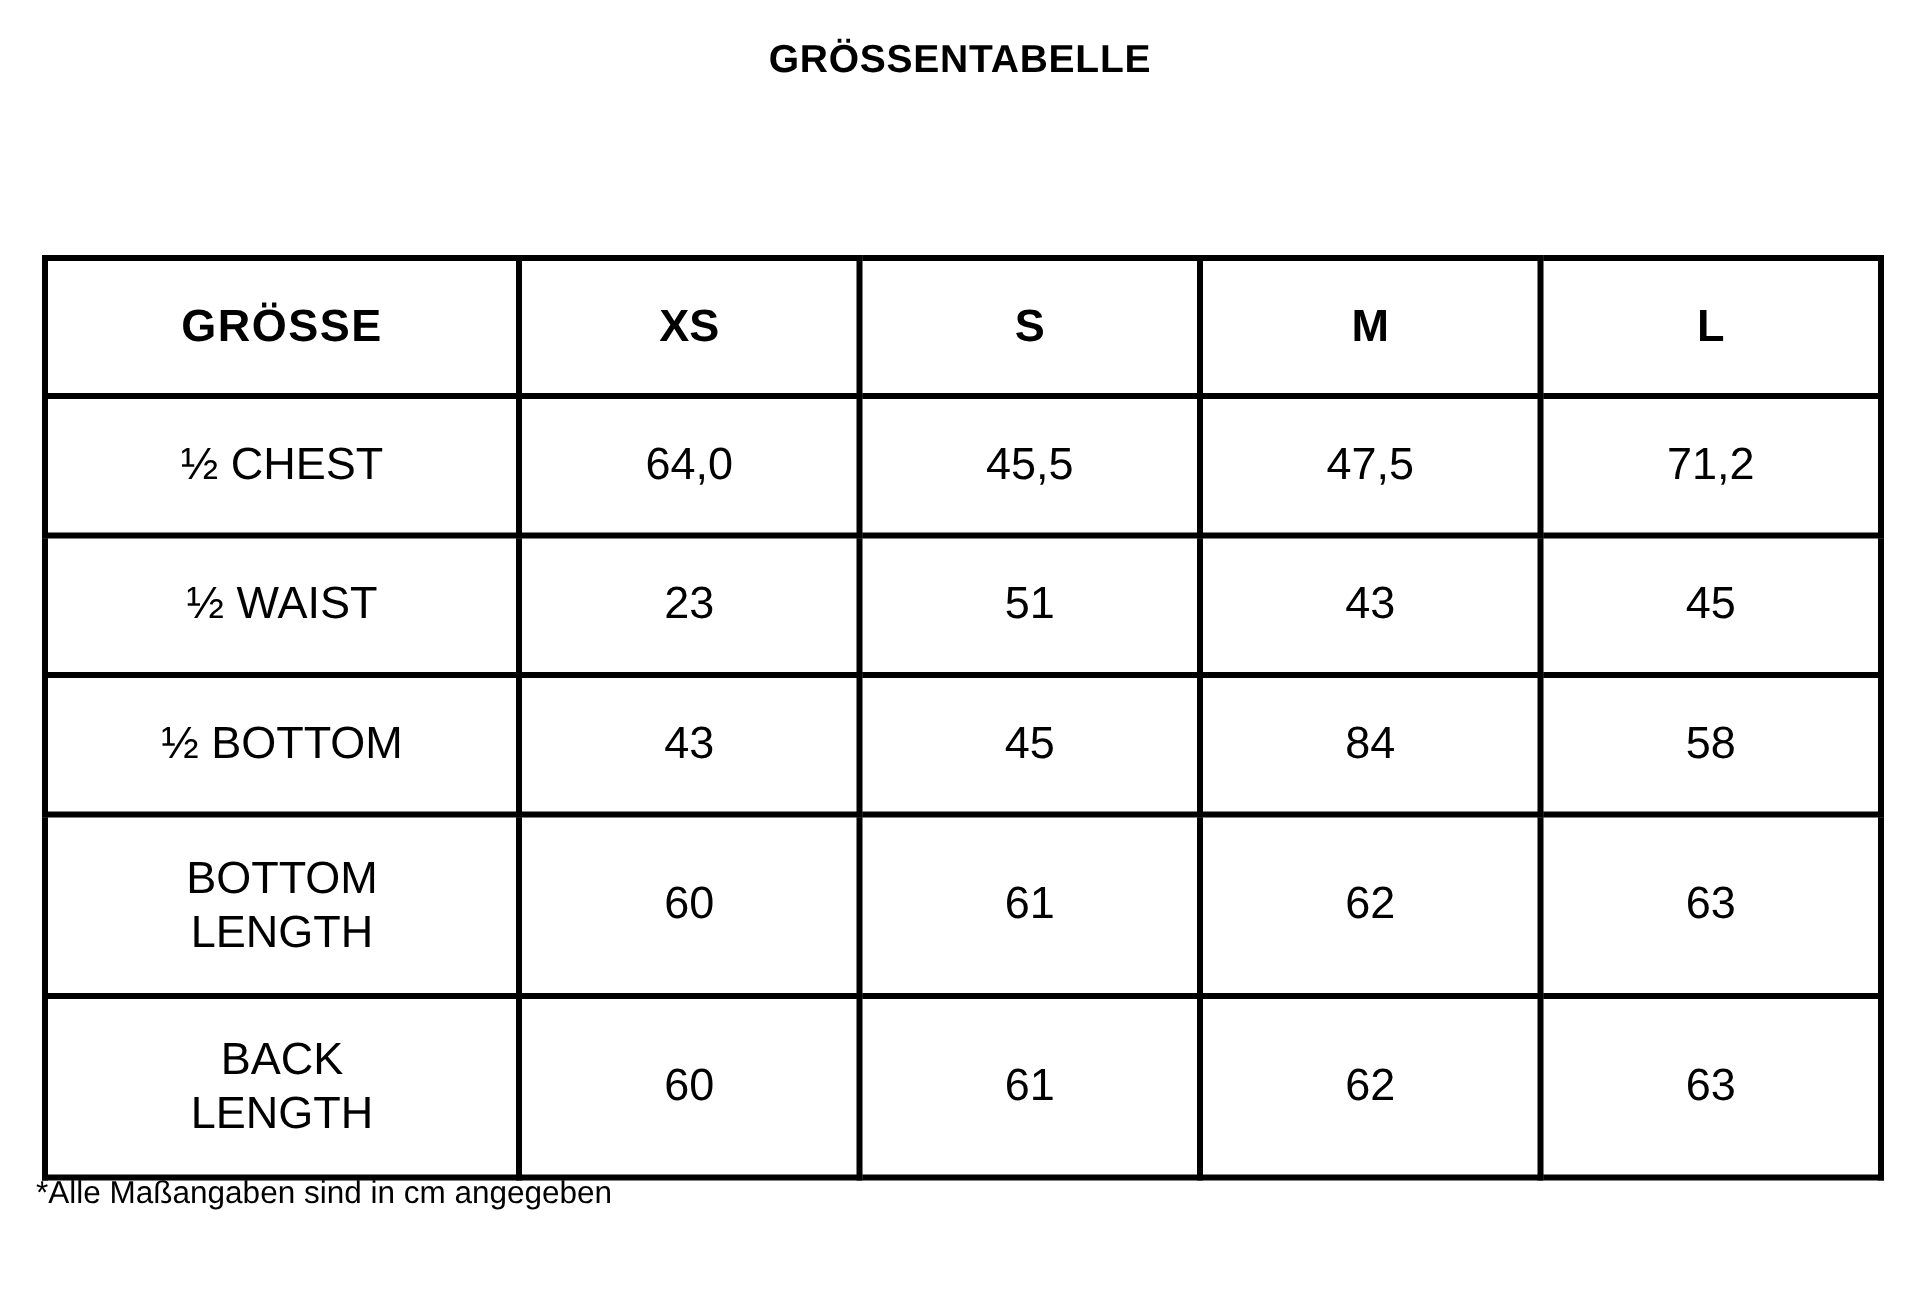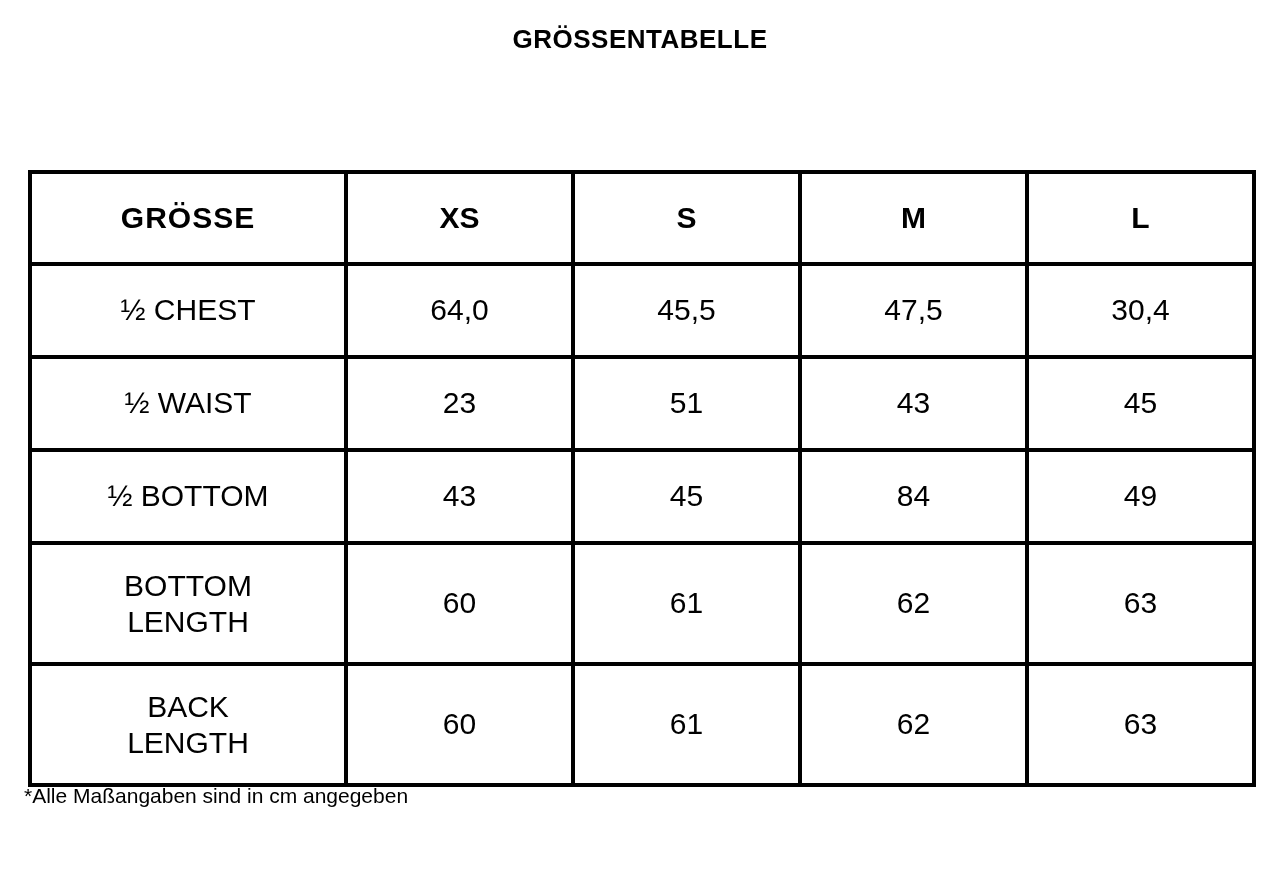--- a/index.html
+++ b/index.html
@@ -101,35 +101,35 @@
           <th>M</th>
           <th>L</th>
         </tr>
       </thead>
       <tbody>
         <tr>
           <td>½ CHEST</td>
           <td>64,0</td>
           <td>45,5</td>
           <td>47,5</td>
-          <td>30,4</td>
+          <td>71,2</td>
         </tr>
         <tr>
           <td>½ WAIST</td>
           <td>23</td>
           <td>51</td>
           <td>43</td>
           <td>45</td>
         </tr>
         <tr>
           <td>½ BOTTOM</td>
           <td>43</td>
           <td>45</td>
           <td>84</td>
-          <td>49</td>
+          <td>58</td>
         </tr>
         <tr class="tall">
           <td>
             <span class="two-line">BOTTOM</span>
             <span class="two-line">LENGTH</span>
           </td>
           <td>60</td>
           <td>61</td>
           <td>62</td>
           <td>63</td>

